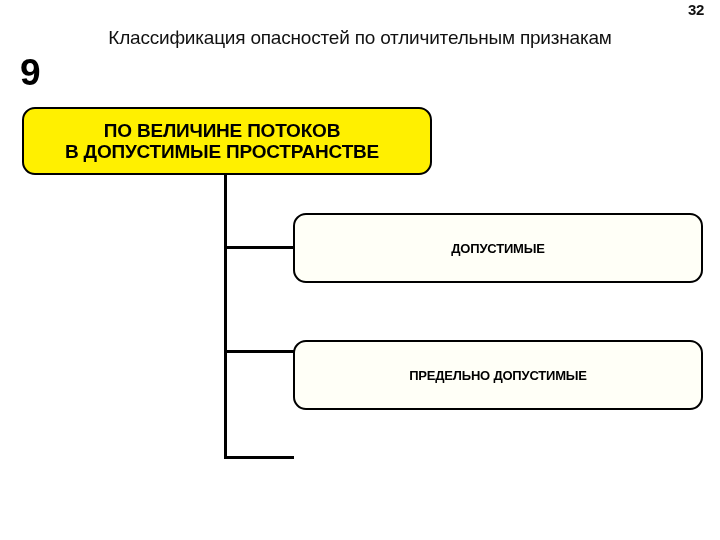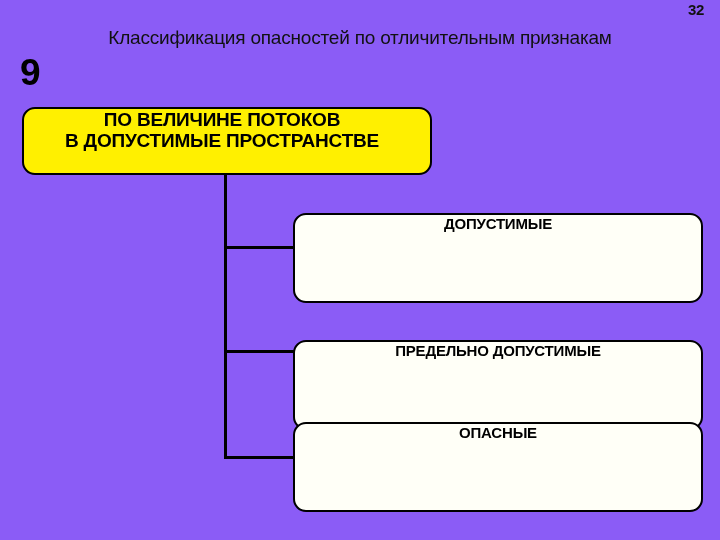--- a/index.html
+++ b/index.html
@@ -10,21 +10,21 @@
     width: 720px;
     height: 540px;
     background: #FFFFD6;
     font-family: "Liberation Sans", sans-serif;
     overflow: hidden;
   }
   #slide {
     position: relative;
     width: 720px;
     height: 540px;
-    background: #8b5cf6;
+    background: #ffffff;
   }
 
   
   .page-number {
     position: absolute;
     top: 2px;
     right: 16px;
     font-size: 15px;
     font-weight: bold;
     color: #111111;
@@ -59,20 +59,21 @@
     letter-spacing: -1px;
   }
 
   
   .node {
     position: absolute;
     box-sizing: border-box;
     border: 2px solid #000000;
     border-radius: 13px;
     display: flex;
+    align-items: center;
     justify-content: center;
     text-align: center;
     color: #000000;
     font-weight: bold;
   }
 
   .node-root {
     left: 22px;
     top: 107px;
     width: 410px;
@@ -88,23 +89,23 @@
     white-space: nowrap;
     width: 430px;
     margin-left: -10px;
   }
   .node-root .line1 { display: block; }
   .node-root .line2 { display: block; }
 
   .node-leaf {
     left: 293px;
     width: 410px;
-    height: 90px;
+    height: 70px;
     background: #FFFFF7;
-    font-size: 15px;
+    font-size: 13px;
     letter-spacing: -0.2px;
   }
   .node-leaf-1 { top: 213px; }
   .node-leaf-2 { top: 316px; margin-top: 24px; }
   .node-leaf-3 { top: 422px; }
 
   
   .conn-vertical {
     position: absolute;
     left: 224px;
@@ -148,17 +149,14 @@
   </div>
 
   <div class="node node-leaf node-leaf-1">
     <span>ДОПУСТИМЫЕ</span>
   </div>
 
   <div class="node node-leaf node-leaf-2">
     <span>ПРЕДЕЛЬНО ДОПУСТИМЫЕ</span>
   </div>
 
-  <div class="node node-leaf node-leaf-3">
-    <span>ОПАСНЫЕ</span>
-  </div>
 
 </div>
 
 </body></html>

